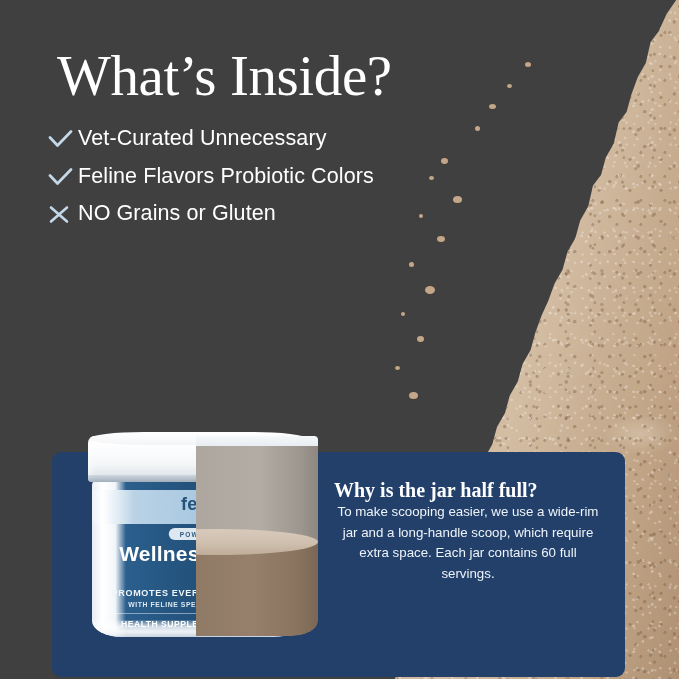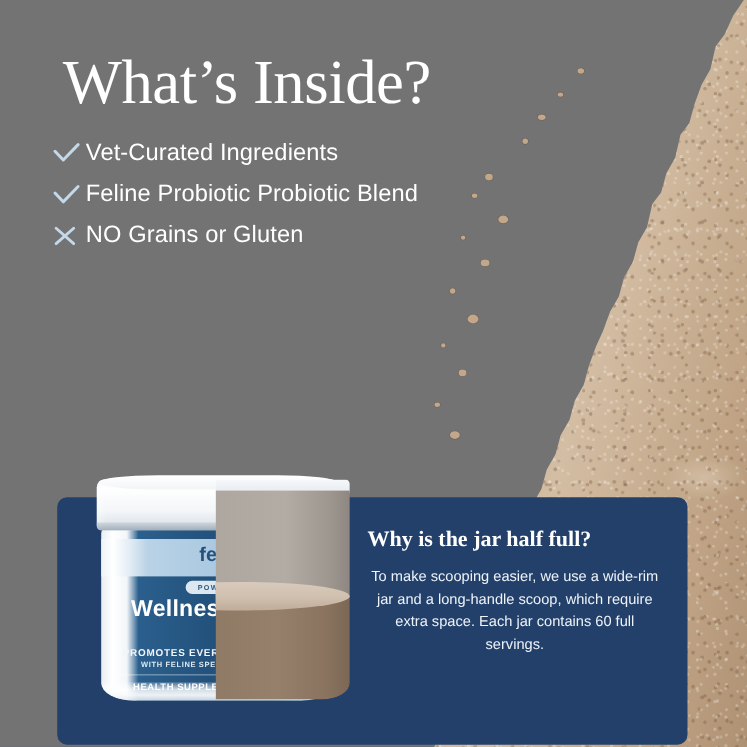--- a/index.html
+++ b/index.html
@@ -7,21 +7,21 @@
   body {
     font-family: "Liberation Sans", sans-serif;
     background:#25588a;
     overflow:hidden;
     position:relative;
   }
 
   #stage {
     position:absolute; inset:0;
     width:679px; height:679px;
-    background:#737373;
+    background:#404040;
     overflow:hidden;
   }
 
   
   .powder-wrap {
     position:absolute; top:0; right:0; width:300px; height:679px;
     overflow:hidden;
   }
   .powder-body {
     position:absolute; top:0; right:-10px;
@@ -100,21 +100,21 @@
 
   
   .card {
     position:absolute; left:52px; top:452px;
     width:573px; height:225px;
     background:#23406b; border-radius:9px;
   }
   .card-inner { position:absolute; left:282px; top:27px; width:268px; }
   .card-title {
     font-family:"Liberation Serif", serif; font-weight:700;
-    font-size:20px; color:#ffffff; letter-spacing:0; margin-bottom:12px;
+    font-size:20px; color:#ffffff; letter-spacing:0; margin-bottom:0;
     white-space:nowrap;
   }
   .card-body { font-size:13.3px; line-height:1.55; color:#eef3f8;text-align:center; }
 
   
   .jar { position:absolute; left:88px; top:436px; width:220px; height:201px; }
 
   .jar-lid {
     position:absolute; left:0; top:0; width:220px; height:46px;
     border-radius:7px 7px 4px 4px;
@@ -247,31 +247,31 @@
   <div class="headline">What’s Inside?</div>
 
   <div class="list">
 
     <div class="li">
       <span class="li-icon">
         <svg width="25" height="19" viewBox="0 0 25 19">
             <path d="M2 7.5 L9.5 15.5 L23 1.5" fill="none" stroke="currentColor" stroke-width="2.7" stroke-linecap="round" stroke-linejoin="round"></path>
           </svg>
       </span>
-      <span class="li-text"><b>Vet-Curated</b><span> Ingredients</span></span>
+      <span class="li-text"><b>Vet-Curated</b><span> Unnecessary</span></span>
     </div>
 
 
     <div class="li">
       <span class="li-icon">
         <svg width="25" height="19" viewBox="0 0 25 19">
             <path d="M2 7.5 L9.5 15.5 L23 1.5" fill="none" stroke="currentColor" stroke-width="2.7" stroke-linecap="round" stroke-linejoin="round"></path>
           </svg>
       </span>
-      <span class="li-text"><b>Feline Probiotic</b><span> Probiotic Blend</span></span>
+      <span class="li-text"><b>Feline Flavors</b><span> Probiotic Colors</span></span>
     </div>
 
 
     <div class="li">
       <span class="li-icon">
         <svg width="22" height="19" viewBox="0 0 22 19">
             <path d="M3 2.5 L19 16.5 M19 2.5 L3 16.5" fill="none" stroke="currentColor" stroke-width="2.6" stroke-linecap="round"></path>
           </svg>
       </span>
       <span class="li-text"><b>NO</b><span> Grains or Gluten</span></span>

